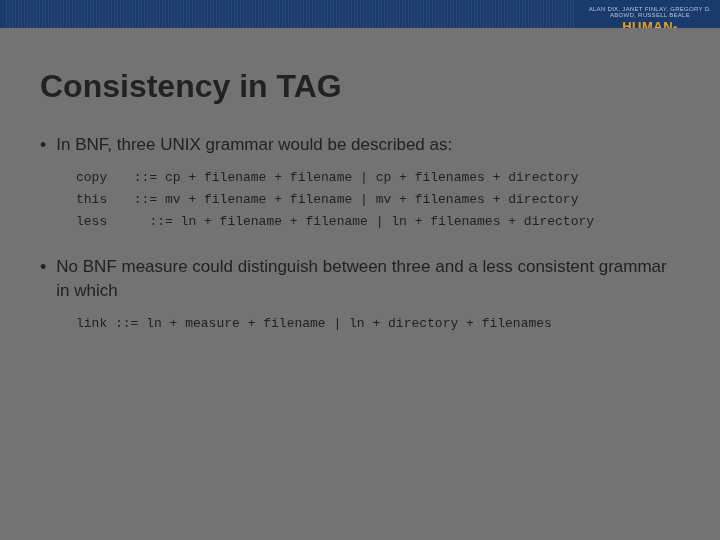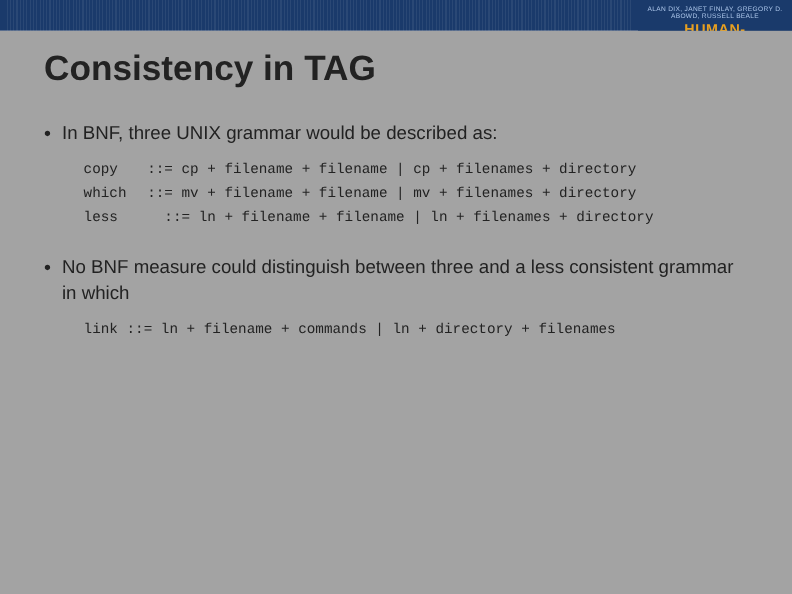--- a/index.html
+++ b/index.html
@@ -89,22 +89,22 @@
       text-transform: uppercase;
     }
 
     
     .main-content {
       position: absolute;
       top: 28px;
       left: 0;
       right: 0;
       bottom: 0;
-      background: #a3a3a3;
-      padding: 16px 40px 30px 40px;
+      background: #737373;
+      padding: 40px 40px 30px 40px;
     }
 
     .slide-title {
       font-size: 32px;
       font-weight: bold;
       color: #222;
       margin-bottom: 28px;
       font-family: Arial, Helvetica, sans-serif;
     }
 
@@ -195,32 +195,32 @@
       <span class="bullet-dot">•</span>
       <span class="bullet-text">In BNF, three UNIX grammar would be described as:</span>
     </div>
 
     <div class="bnf-table">
       <div class="bnf-row">
         <span class="bnf-cmd">copy</span>
         <span class="bnf-rule">&nbsp;::= cp + filename + filename | cp + filenames + directory</span>
       </div>
       <div class="bnf-row">
-        <span class="bnf-cmd">which</span>
+        <span class="bnf-cmd">this</span>
         <span class="bnf-rule">&nbsp;::= mv + filename + filename | mv + filenames + directory</span>
       </div>
       <div class="bnf-row">
         <span class="bnf-cmd">less</span>
         <span class="bnf-rule">&nbsp;&nbsp;&nbsp;::= ln + filename + filename | ln + filenames + directory</span>
       </div>
     </div>
   </div>
 
   <div class="bullet-section">
     <div class="bullet-point">
       <span class="bullet-dot">•</span>
       <span class="bullet-text-block">No BNF measure could distinguish between three and a less consistent grammar in which</span>
     </div>
 
-    <div class="bnf-inline">link ::= ln + filename + commands  |  ln + directory + filenames</div>
+    <div class="bnf-inline">link ::= ln + measure + filename  |  ln + directory + filenames</div>
   </div>
 
 </div>
 
 </body></html>

